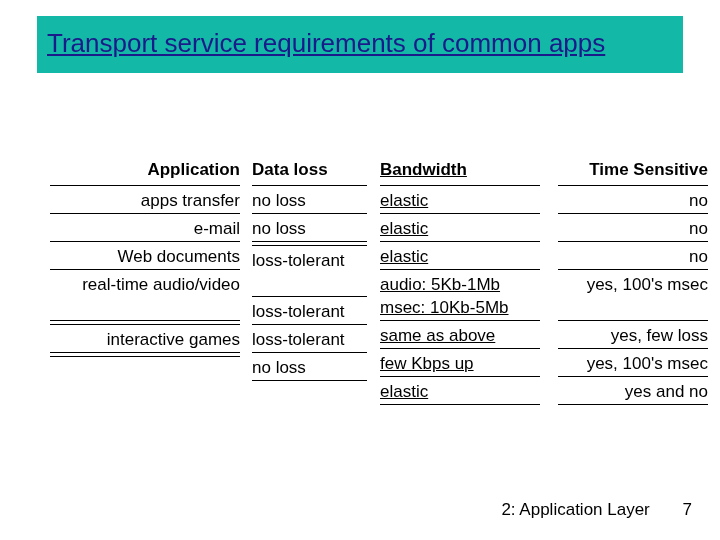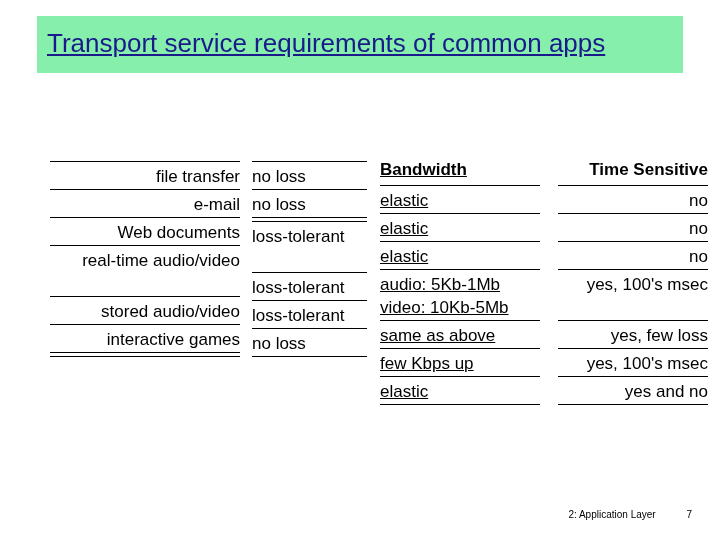--- a/index.html
+++ b/index.html
@@ -11,21 +11,21 @@
     font-family: Arial, Helvetica, sans-serif;
     color: #000;
     position: relative;
   }
   .title-band {
     position: absolute;
     left: 37px;
     top: 16px;
     width: 646px;
     padding: 12px 0 14px 0;
-    background: #86efac;
+    background: #14b8a6;
   }
   .title-text {
     font-family: "Comic Sans MS", "Comic Sans", cursive, sans-serif;
     font-size: 26px;
     color: #1a1a8a;
     text-decoration: underline;
     padding-left: 10px;
     white-space: nowrap;
   }
   .table-wrap {
@@ -62,53 +62,54 @@
     margin: 1px 0 3px 0;
   }
   .col-app .hr { margin-left: 20px; }
   .col-bw .hr, .col-time .hr { margin-right: 0; }
 
   .footer {
     position: absolute;
     bottom: 20px;
     right: 28px;
     font-family: "Comic Sans MS", "Comic Sans", cursive, sans-serif;
-    font-size: 10px;
+    font-size: 17px;
     color: #000;
   }
   .footer .chap { margin-right: 28px; }
 </style>
 </head>
 <body>
 
 <div class="title-band">
   <div class="title-text">Transport service requirements of common apps</div>
 </div>
 
 <div class="table-wrap">
 
   <div class="col col-app">
+    <div class="hdr">Application</div>
     <div class="hr"></div>
-    <div class="cell">file transfer</div>
+    <div class="cell">apps transfer</div>
     <div class="hr"></div>
     <div class="cell">e-mail</div>
     <div class="hr"></div>
     <div class="cell">Web documents</div>
     <div class="hr"></div>
     <div class="cell">real-time audio/video</div>
     <div class="gap"></div>
     <div class="hr"></div>
-    <div class="cell">stored audio/video</div>
     <div class="hr"></div>
     <div class="cell">interactive games</div>
     <div class="hr"></div>
     <div class="hr"></div>
   </div>
 
   <div class="col col-loss">
+    <div class="hdr">Data loss</div>
     <div class="hr"></div>
     <div class="cell">no loss</div>
     <div class="hr"></div>
     <div class="cell">no loss</div>
     <div class="hr"></div>
     <div class="hr"></div>
     <div class="cell">loss-tolerant</div>
     <div class="gap"></div>
     <div class="hr"></div>
     <div class="cell">loss-tolerant</div>
@@ -122,21 +123,21 @@
   <div class="col col-bw">
     <div class="hdr">Bandwidth</div>
     <div class="hr"></div>
     <div class="cell">elastic</div>
     <div class="hr"></div>
     <div class="cell">elastic</div>
     <div class="hr"></div>
     <div class="cell">elastic</div>
     <div class="hr"></div>
     <div class="cell">audio: 5Kb-1Mb</div>
-    <div class="cell">video: 10Kb-5Mb</div>
+    <div class="cell">msec: 10Kb-5Mb</div>
     <div class="hr"></div>
     <div class="cell">same as above</div>
     <div class="hr"></div>
     <div class="cell">few Kbps up</div>
     <div class="hr"></div>
     <div class="cell">elastic</div>
     <div class="hr"></div>
   </div>
 
   <div class="col col-time">

